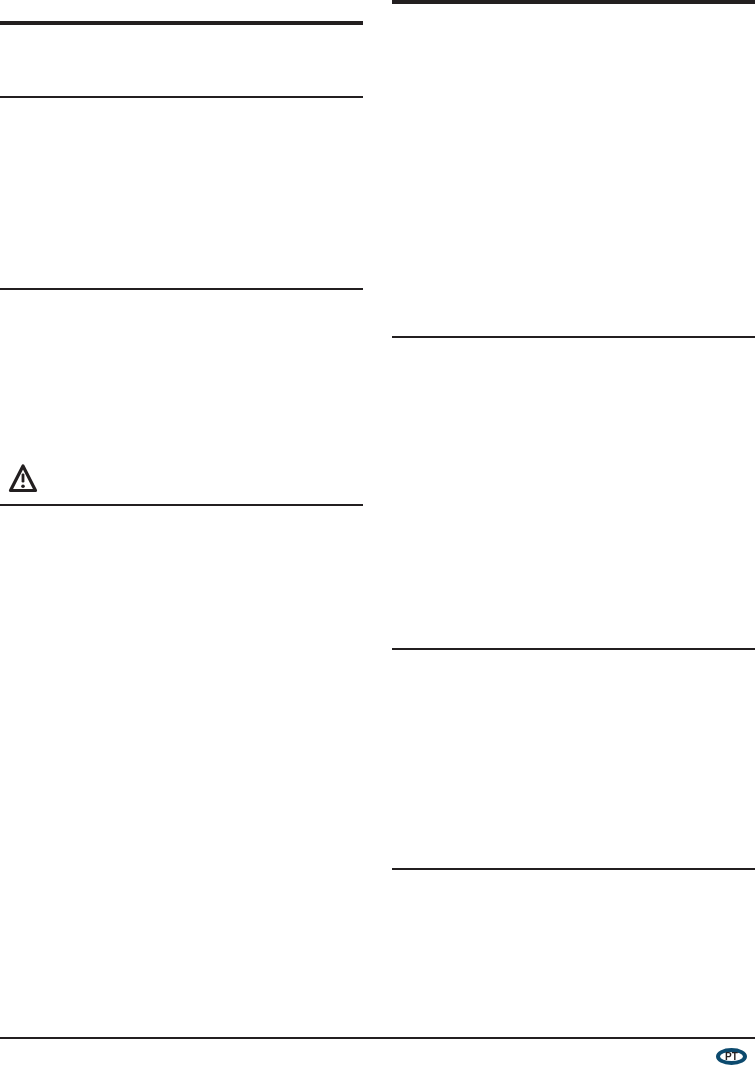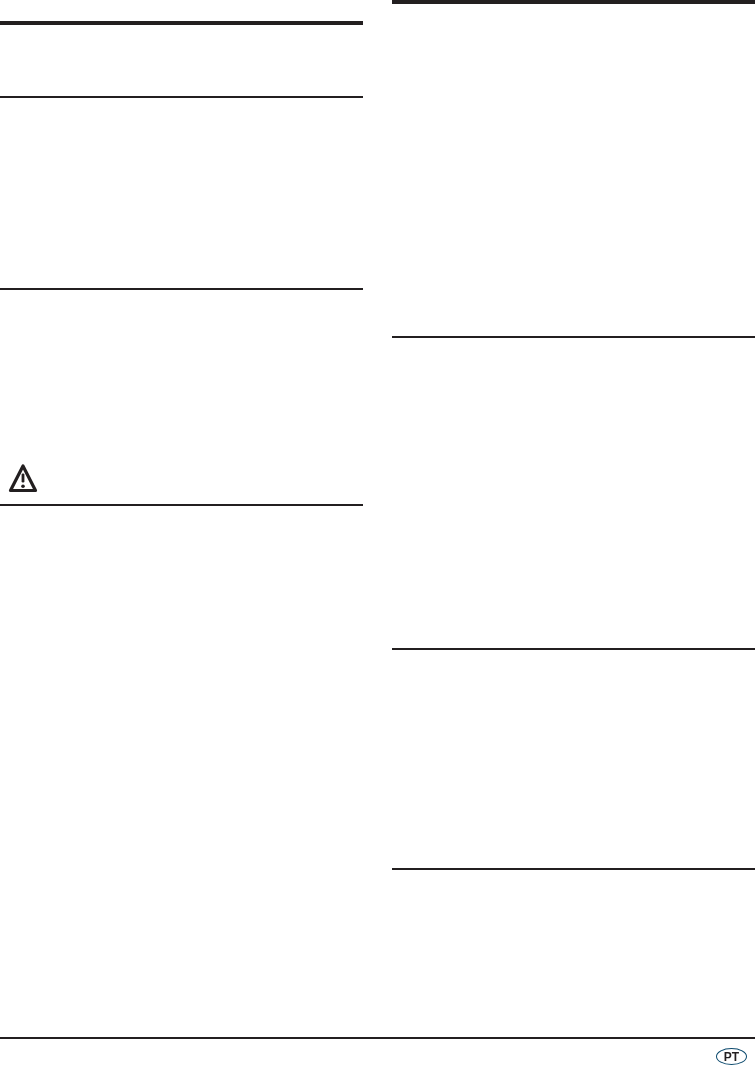--- a/index.html
+++ b/index.html
@@ -39,28 +39,28 @@
     width: 30px;
     height: 31px;
   }
 
   .lang-badge {
     position: absolute;
     left: 716px;
     top: 1048px;
     width: 31px;
     height: 17px;
-    border: 1px solid #0c4a6e;
+    border: 4px solid #0c4a6e;
     border-radius: 50%;
     box-sizing: border-box;
     display: flex;
     align-items: center;
     justify-content: center;
     font-weight: bold;
-    font-size: 12px;
+    font-size: 10px;
     line-height: 1;
     color: #231f20;
     letter-spacing: 0;
     background: #ffffff;
   }
 </style>
 </head>
 <body>
 
 <div class="page">

